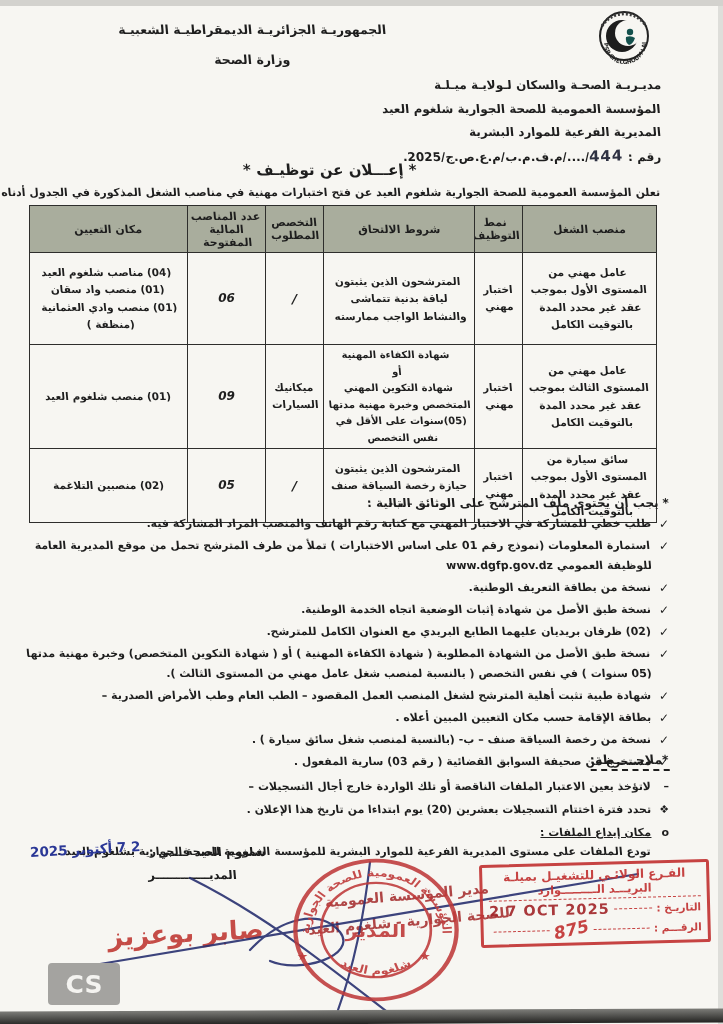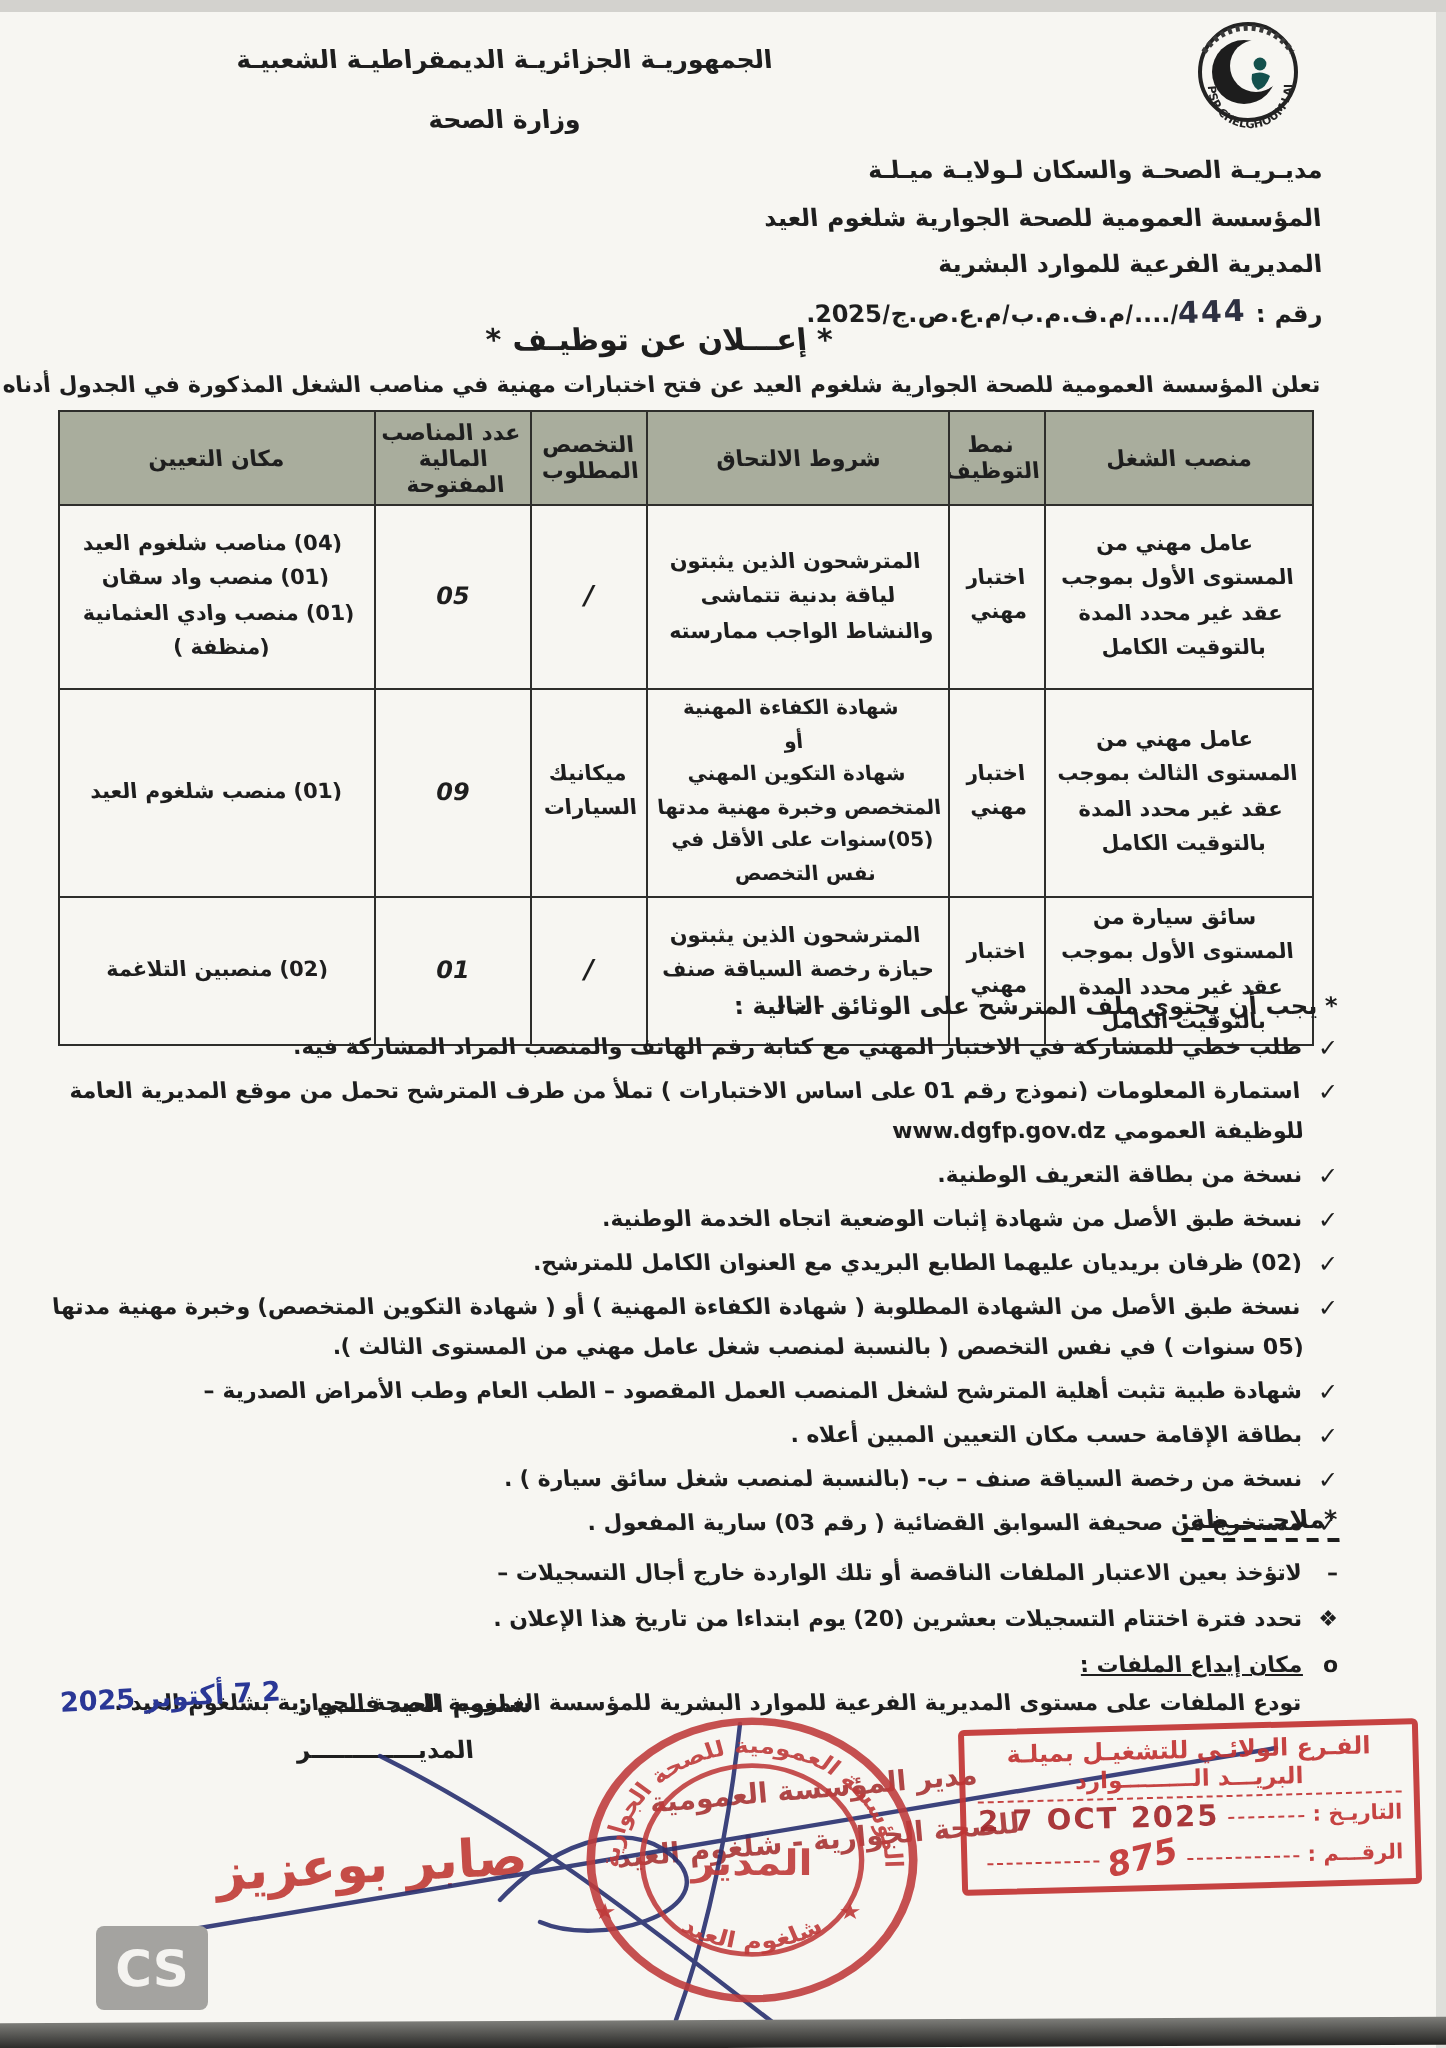--- a/index.html
+++ b/index.html
@@ -56,21 +56,21 @@
   .rect-stamp{position:absolute;top:862px;left:480px;width:212px;border:3px solid #c23434;border-radius:3px;
     color:#c23434;font-weight:700;padding:3px 6px;transform:rotate(-1.5deg);background:rgba(255,255,255,0.0);opacity:.92;}
   .rs-line1{font-size:12px;text-align:center;}
   .rs-line2{font-size:11.5px;text-align:center;border-bottom:1.5px dashed #c23434;padding-bottom:2px;}
   .rs-row{display:flex;align-items:center;font-size:10.5px;margin-top:2px;}
   .rs-leader{flex:1;border-bottom:1.5px dashed #c23434;height:55%;margin:0 4px;}
   .rs-date{direction:ltr;font-size:14.5px;letter-spacing:1px;color:#a3282c;white-space:nowrap;}
   .rs-num{display:inline-block;font-size:17px;transform:rotate(-12deg);font-style:italic;}
   
   .wm{position:absolute;top:963px;left:48px;display:flex;align-items:center;gap:14px;}
-  .wm-badge{width:56px;height:42px;background:#a4a3a0;color:#f4f3f0;font-size:25px;font-weight:700;
+  .wm-badge{width:72px;height:42px;background:#a4a3a0;color:#f4f3f0;font-size:25px;font-weight:700;
     display:flex;align-items:center;justify-content:center;border-radius:4px;direction:ltr;}
   .wm-text{font-size:28px;color:#b5b4b1;direction:ltr;letter-spacing:.5px;}
 </style>
 </head>
 <body>
 
 <div class="scan">
 
   <div class="edge edge-top"></div>
   <div class="edge-left"></div>
@@ -125,41 +125,41 @@
           <th><span class="sk">عدد المناصب المالية المفتوحة</span></th>
           <th><span class="sk">مكان التعيين</span></th>
         </tr>
       </thead>
       <tbody>
         <tr style="height:92px">
           <td><span class="sk pre">عامل مهني من المستوى الأول بموجب عقد غير محدد المدة بالتوقيت الكامل</span></td>
           <td><span class="sk">اختبار مهني</span></td>
           <td><span class="sk pre">المترشحون الذين يثبتون لياقة بدنية تتماشى والنشاط الواجب ممارسته</span></td>
           <td><span class="slash">/</span></td>
-          <td><span class="num">05</span></td>
+          <td><span class="num">06</span></td>
           <td><span class="sk pre">(04) مناصب شلغوم العيد
 (01) منصب واد سقان
 (01) منصب وادي العثمانية (منظفة )</span></td>
         </tr>
         <tr style="height:92px">
           <td><span class="sk pre">عامل مهني من المستوى الثالث بموجب عقد غير محدد المدة بالتوقيت الكامل</span></td>
           <td><span class="sk">اختبار مهني</span></td>
           <td><span class="sk pre" style="font-size:10px">شهادة الكفاءة المهنية
 أو
 شهادة التكوين المهني المتخصص وخبرة مهنية مدتها (05)سنوات على الأقل في نفس التخصص</span></td>
           <td><span class="sk">ميكانيك السيارات</span></td>
           <td><span class="num">09</span></td>
           <td><span class="sk pre">(01) منصب شلغوم العيد</span></td>
         </tr>
         <tr style="height:62px">
           <td><span class="sk pre">سائق سيارة من المستوى الأول بموجب عقد غير محدد المدة بالتوقيت الكامل</span></td>
           <td><span class="sk">اختبار مهني</span></td>
           <td><span class="sk pre">المترشحون الذين يثبتون حيازة رخصة السياقة صنف – ب-</span></td>
           <td><span class="slash">/</span></td>
-          <td><span class="num">01</span></td>
+          <td><span class="num">05</span></td>
           <td><span class="sk pre">(02) منصبين التلاغمة</span></td>
         </tr>
       </tbody>
     </table>
   </div>
 
   <div class="docs">
     <div class="docs-heading"><span class="sk">* يجب أن يحتوي ملف المترشح على الوثائق التالية :</span></div>
     <div class="doc-item">
         <span class="check">✓</span>

